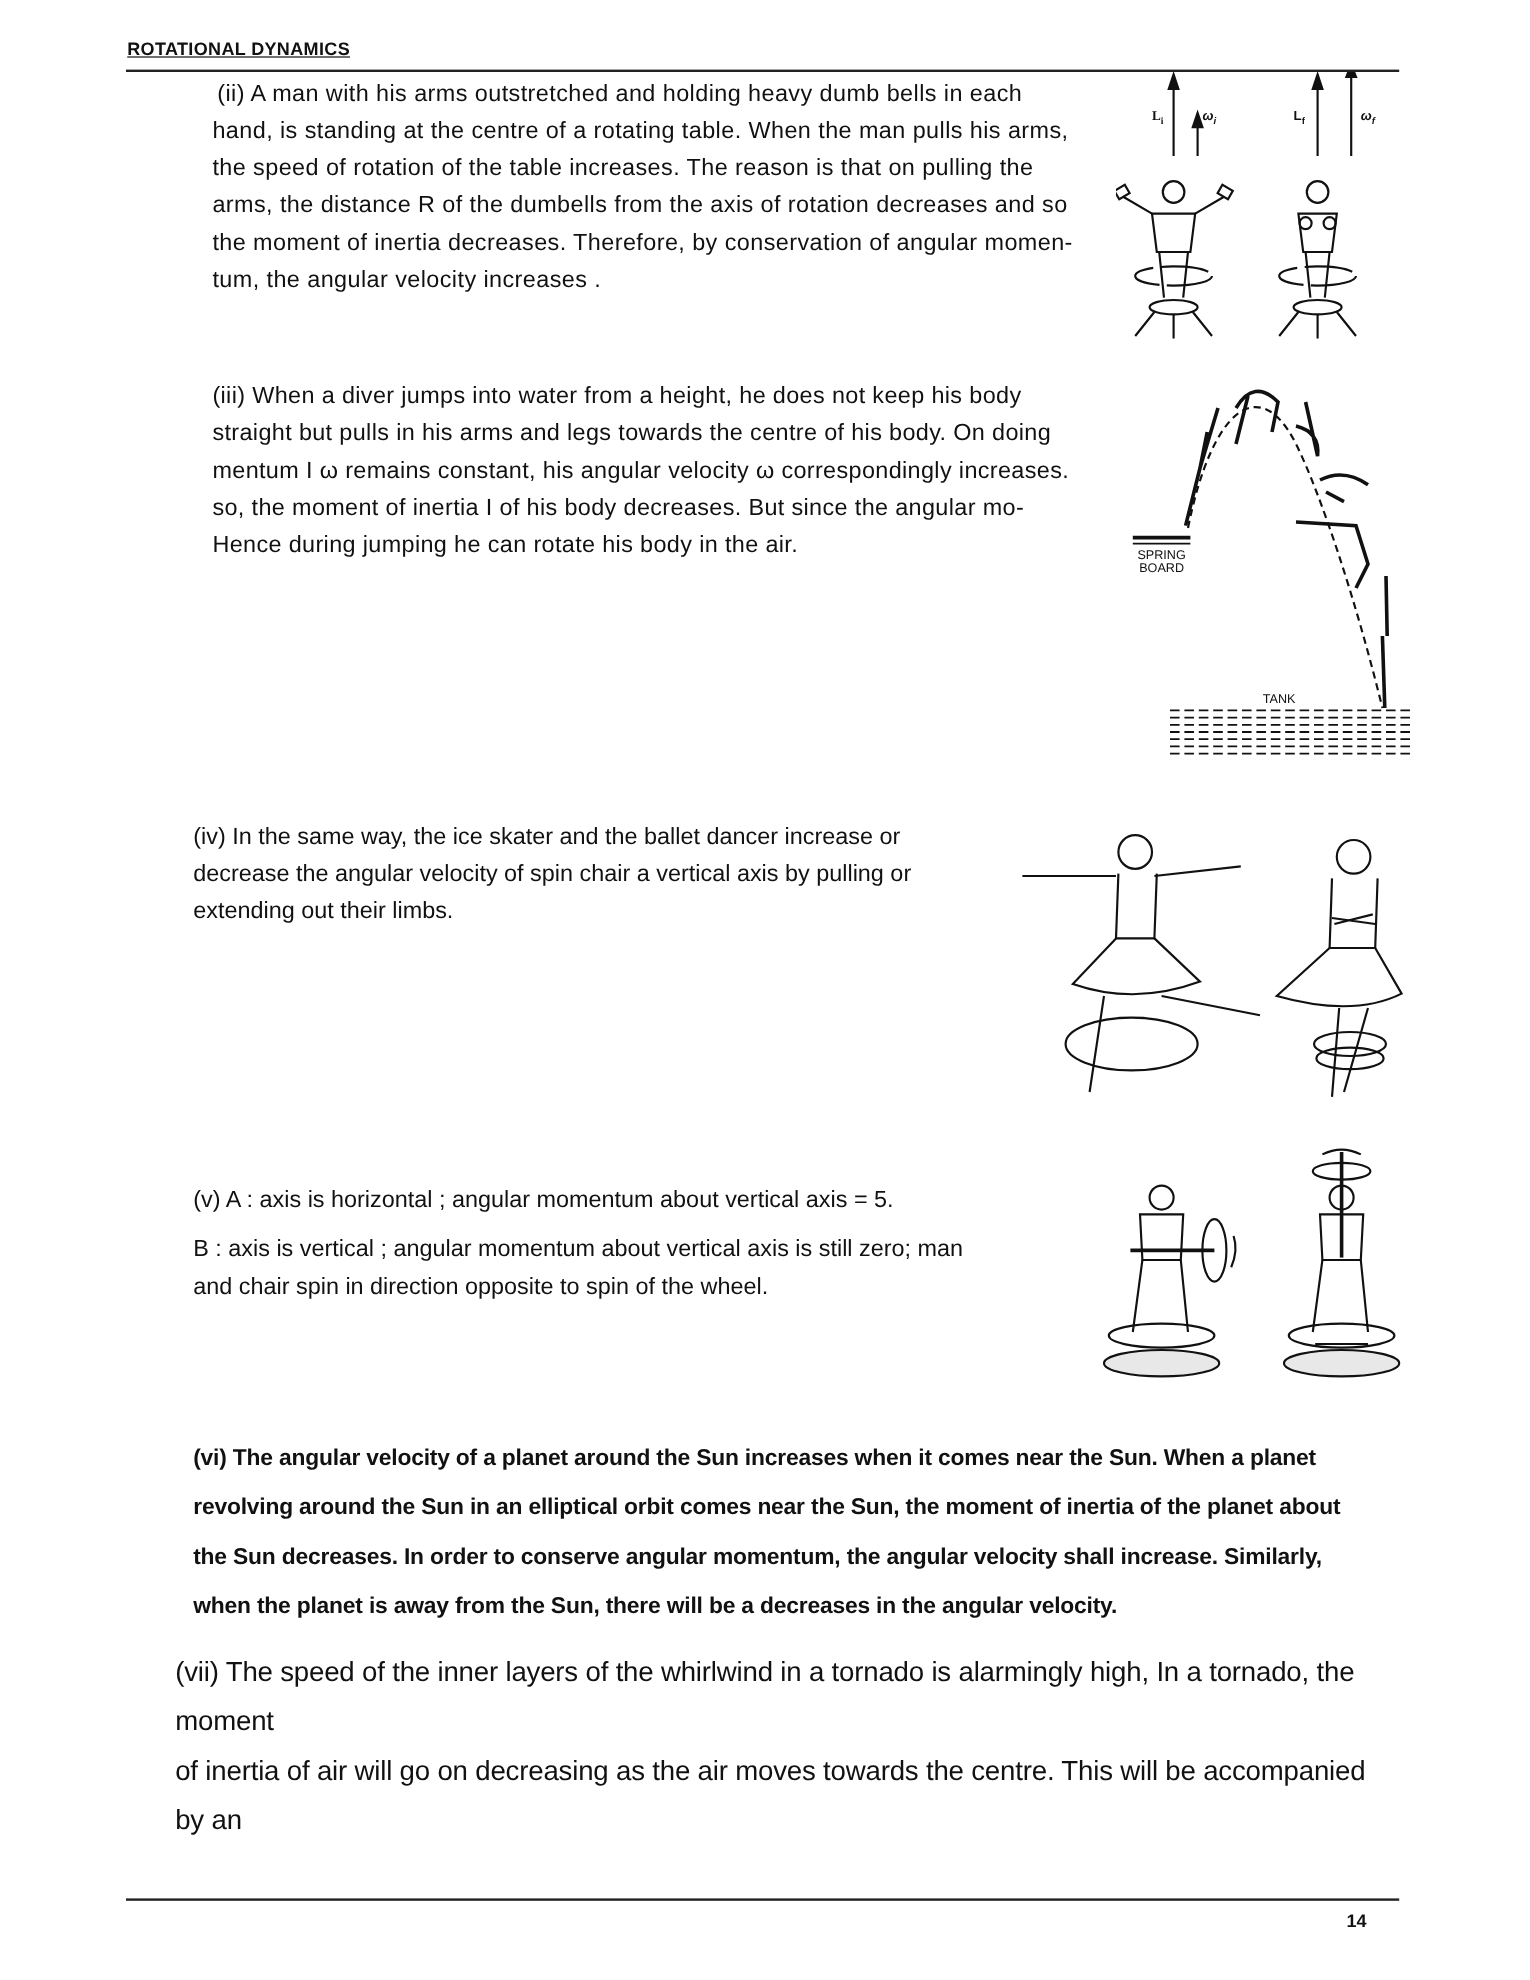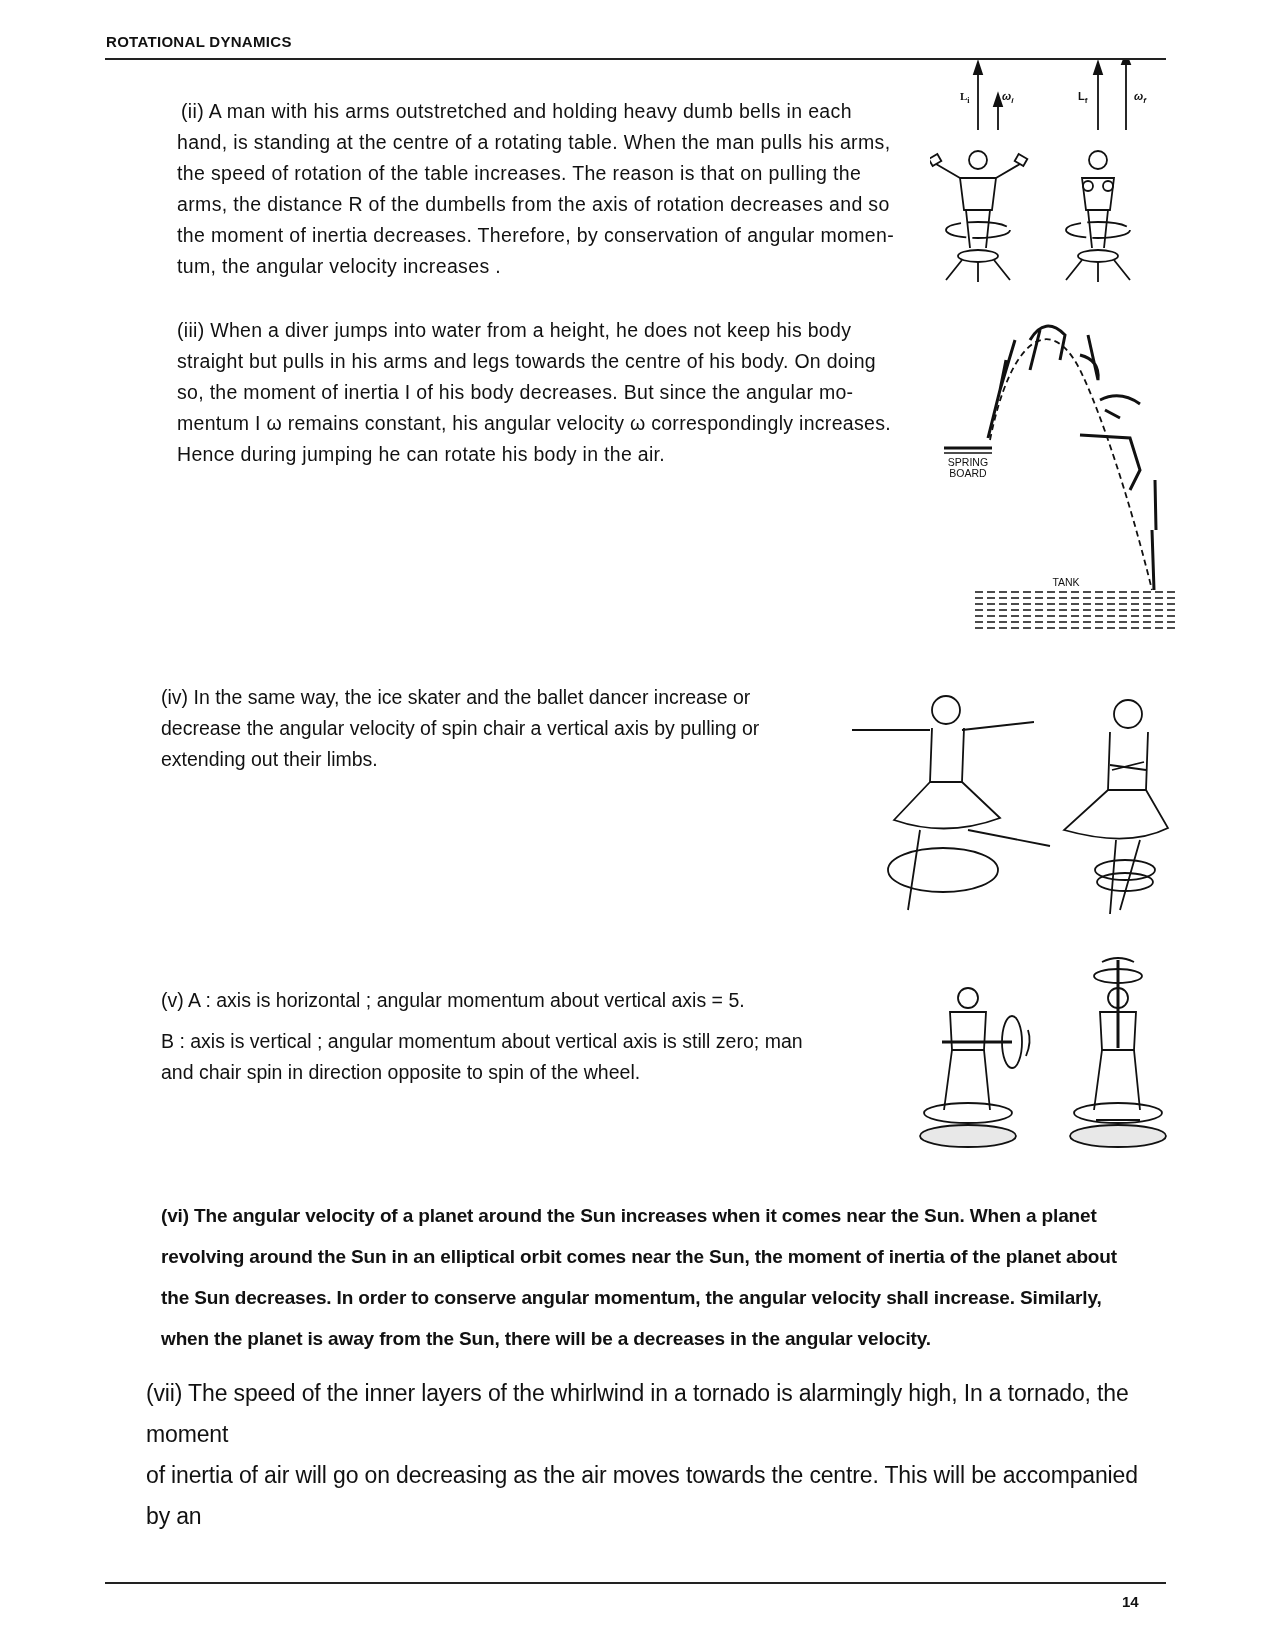--- a/index.html
+++ b/index.html
@@ -1,34 +1,34 @@
 <!DOCTYPE html>
 <html><head>
 <meta charset="utf-8">
 <style>
   html, body { margin: 0; padding: 0; background: #ffffff; }
   body { width: 1275px; height: 1650px; position: relative; overflow: hidden;
          font-family: "Liberation Sans", sans-serif; color: #111; }
   .abs { position: absolute; }
-  .header-title { left: 106px; top: 33px; font-size: 15px; font-weight: bold; letter-spacing: 0.3px; }
+  .header-title { left: 106px; top: 33px; font-size: 15px; font-weight: bold; letter-spacing: 0.3px; text-decoration: underline; }
   .rule { position: absolute; left: 105px; width: 1061px; height: 2px; background: #222; }
   .para { position: absolute; font-size: 19.5px; line-height: 31px; color: #111; }
   .para p { margin: 0; }
   .page-num { left: 1122px; top: 1593px; font-size: 15px; font-weight: bold; }
   .sym { font-family: "Liberation Serif", serif; }
   svg text { font-family: "Liberation Sans", sans-serif; }
   .fig { position: absolute; }
 </style>
 </head>
 <body>
 
 <div class="abs header-title">ROTATIONAL  DYNAMICS</div>
 <div class="rule" style="top:58px;"></div>
 
-<div class="para" style="left:177px; top:63px; width:740px; letter-spacing:0.35px;margin-top:33px;">
+<div class="para" style="left:177px; top:63px; width:740px; letter-spacing:0.35px;">
   <p style="padding-left:4px">(ii) A man with his arms outstretched and holding heavy dumb bells in each</p>
   <p>hand, is standing at the centre of a rotating table. When the man pulls his arms,</p>
   <p>the speed of rotation of the table increases. The reason is that on pulling the</p>
   <p>arms, the distance R of the dumbells from the axis of rotation decreases and so</p>
   <p>the moment of inertia decreases. Therefore, by conservation of angular momen-</p>
   <p>tum, the angular velocity increases .</p>
 </div>
 
 <svg class="fig" style="left:930px; top:60px;" width="240" height="225" viewBox="0 0 240 225">
   <g stroke="#111" fill="none" stroke-width="1.8">
@@ -65,22 +65,22 @@
     <text x="30" y="40" class="sym" font-family="Liberation Serif, serif"><tspan>L</tspan><tspan font-size="8" dy="3">i</tspan></text>
     <text x="72" y="40" font-style="italic" font-family="Liberation Serif, serif"><tspan>ω</tspan><tspan font-size="8" dy="3">i</tspan></text>
     <text x="148" y="40" font-family="Liberation Serif, serif"><tspan>L</tspan><tspan font-size="8" dy="3">f</tspan></text>
     <text x="204" y="40" font-style="italic" font-family="Liberation Serif, serif"><tspan>ω</tspan><tspan font-size="8" dy="3">f</tspan></text>
   </g>
 </svg>
 
 <div class="para" style="left:177px; top:315px; width:750px; letter-spacing:0.3px;">
   <p>(iii) When a diver jumps into water from a height, he does not keep his body</p>
   <p>straight but pulls in his arms and legs towards the centre of his body. On doing</p>
+  <p>mentum I ω remains constant, his angular velocity ω correspondingly increases.</p>
   <p>so, the moment of inertia I of his body decreases. But since the angular mo-</p>
-  <p>mentum I ω remains constant, his angular velocity ω correspondingly increases.</p>
   <p>Hence during jumping he can rotate his body in the air.</p>
 </div>
 
 <svg class="fig" style="left:930px; top:300px;" width="260" height="340" viewBox="0 0 260 340">
   <g stroke="#111" fill="none" stroke-width="1.8">
     <line x1="14" y1="148" x2="62" y2="148" stroke-width="3"></line>
     <line x1="14" y1="153" x2="62" y2="153" stroke-width="1.5"></line>
 
     <path d="M60 140 C 80 40, 120 10, 150 70 C 170 110, 200 200, 222 290" stroke-dasharray="6 4"></path>
 

